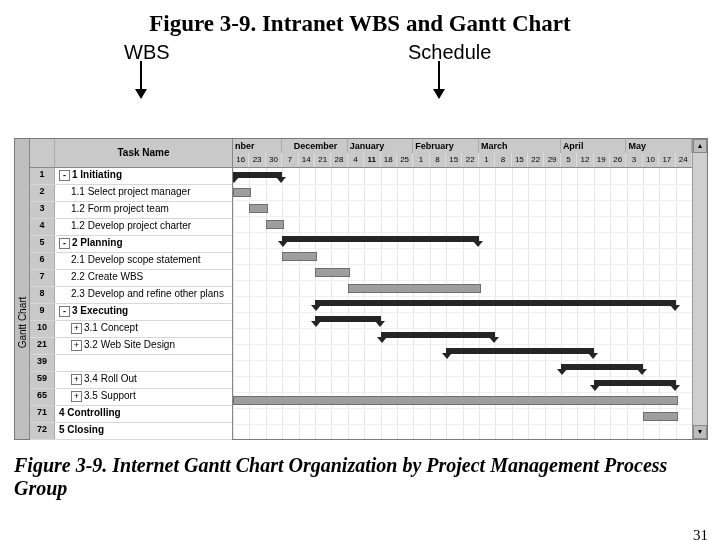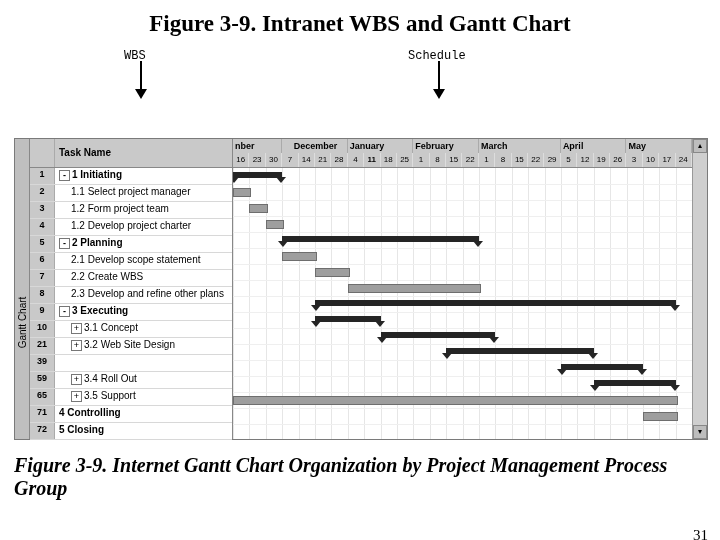--- a/index.html
+++ b/index.html
@@ -1,28 +1,28 @@
 <!DOCTYPE html>
 <html><head>
 <meta charset="utf-8">
 <style>
   html,body{margin:0;padding:0;width:720px;height:540px;background:#fff;font-family:"Times New Roman",Times,serif;color:#000;}
   .page{position:relative;width:720px;height:540px;}
   .title{text-align:center;font-weight:bold;font-size:23px;line-height:1.25;margin:10px 40px 0 40px;}
   .labels{position:relative;height:42px;}
-  .label{position:absolute;top:10px;font-family:Liberation Mono, monospace;font-size:12px;}
+  .label{position:absolute;top:2px;font-family:Liberation Sans, sans-serif;font-size:20px;}
   .arrow{position:absolute;top:22px;width:2px;height:36px;background:#000;}
   .arrow:after{content:"";position:absolute;left:-5px;bottom:-2px;border-left:6px solid transparent;border-right:6px solid transparent;border-top:10px solid #000;}
   .panel{position:absolute;left:14px;top:128px;width:692px;height:300px;border:1px solid #7a7a7a;background:#fff;display:flex;font-family:Arial,Helvetica,sans-serif;font-size:10px;color:#000;}
   .vtab{width:14px;background:#bfbfbf;border-right:1px solid #888;position:relative;}
   .vtab span{position:absolute;left:-20px;top:178px;transform:rotate(-90deg);transform-origin:center;white-space:nowrap;font-size:10px;width:54px;text-align:center;}
   .taskcol{width:202px;border-right:1px solid #888;display:flex;flex-direction:column;}
   .taskhdr{height:28px;background:#c9c9c9;border-bottom:1px solid #888;display:flex;}
   .numhdr{width:24px;border-right:1px solid #aaa;}
-  .namehdr{flex:1;padding:8px 4px 16px 4px;font-weight:bold;font-size:10px;}
+  .namehdr{flex:1;padding:8px 4px 16px 4px;font-weight:bold;font-size:10px;text-align:center;}
   .tasks{flex:1;display:flex;flex-direction:column;}
   .trow{display:flex;height:16px;border-bottom:1px solid #d8d8d8;}
   .tnum{width:24px;text-align:center;background:#c9c9c9;border-right:1px solid #aaa;font-size:9px;padding-top:1px;font-weight:bold;}
   .tname{flex:1;padding-left:4px;font-size:10px;white-space:nowrap;overflow:hidden;padding-top:1px;}
   .tname.b0{font-weight:bold;}
   .tname.i1{padding-left:16px;}
   .tname .exp{display:inline-block;width:9px;height:9px;border:1px solid #777;text-align:center;line-height:8px;font-size:9px;margin-right:2px;background:#fff;}
   .timecol{flex:1;display:flex;flex-direction:column;position:relative;overflow:hidden;}
   .timehdr{height:28px;background:#c9c9c9;border-bottom:1px solid #888;display:flex;flex-direction:column;}
   .months{display:flex;height:14px;}

